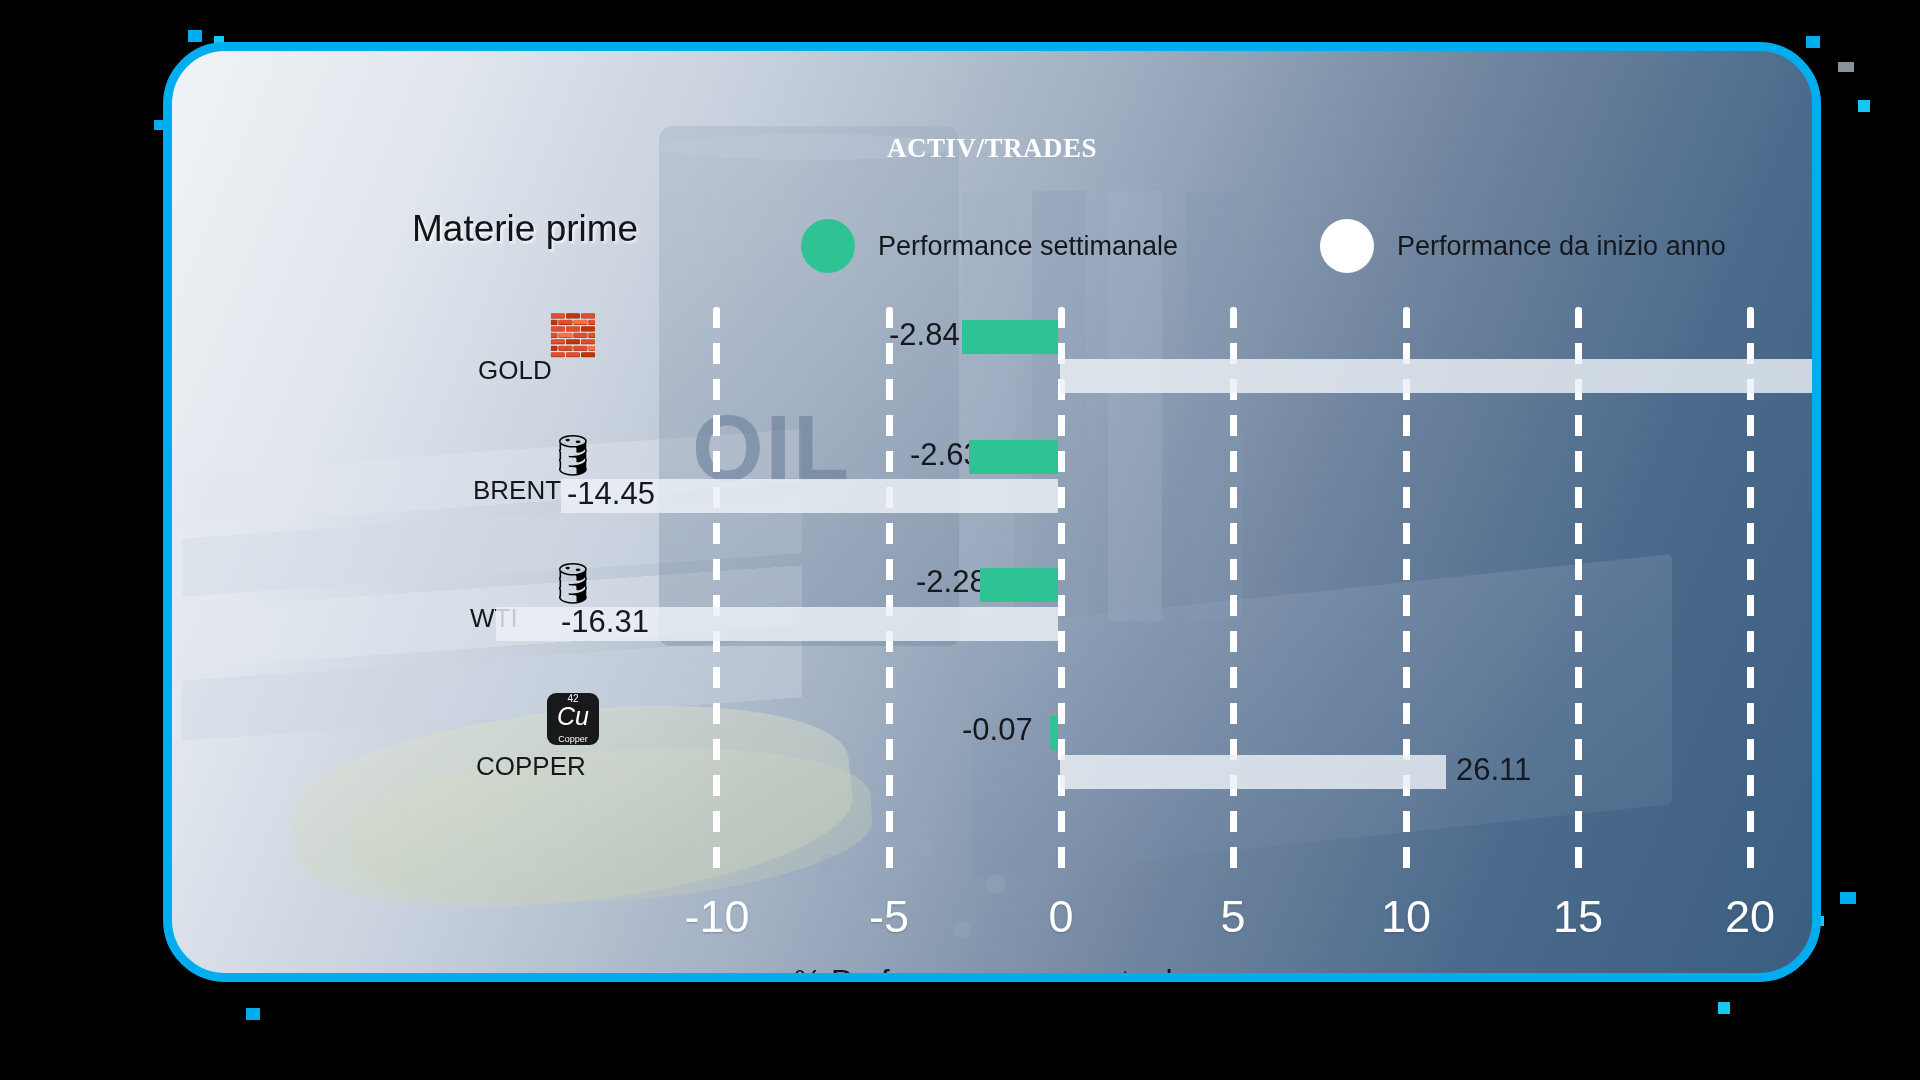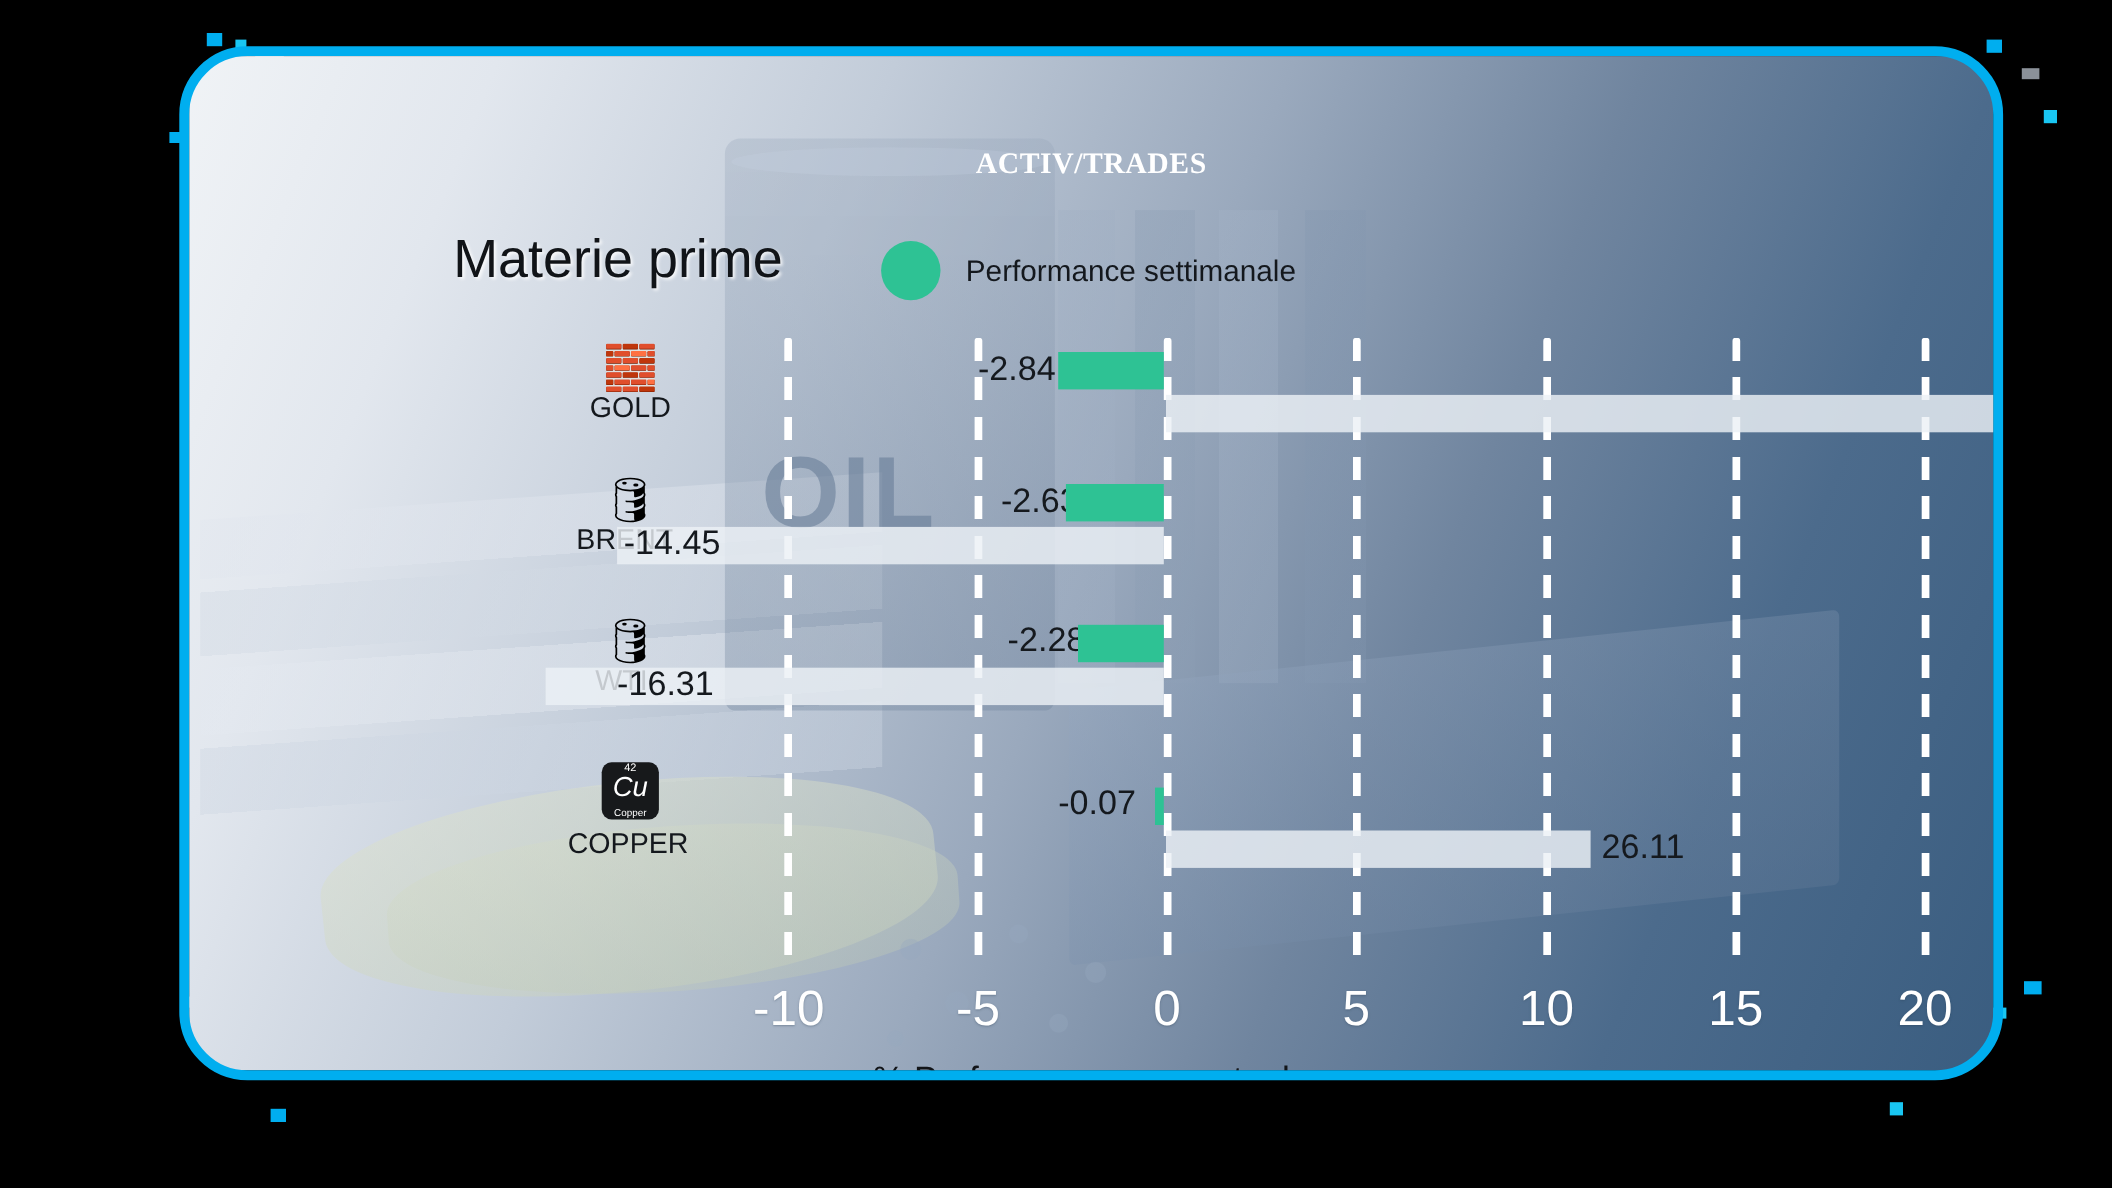--- a/index.html
+++ b/index.html
@@ -83,39 +83,39 @@
   #content{position:absolute;inset:0;}
 
   #logo{
     position:absolute;left:0;right:0;top:82px;text-align:center;
     color:#ffffff;font-size:27px;font-weight:bold;letter-spacing:.5px;
     font-family:"Liberation Serif",serif;
   }
 
   #title{
     position:absolute;left:240px;top:157px;
-    font-size:49px;color:#111418;font-weight:400;
+    font-size:37px;color:#111418;font-weight:400;
     text-shadow:2px 2px 3px rgba(255,255,255,.85);
   }
 
   .legend{position:absolute;top:168px;display:flex;align-items:center;}
   #legend-week{left:629px;}
   #legend-ytd{left:1148px;}
   .legend .dot{width:54px;height:54px;border-radius:50%;margin-right:23px;}
   .legend .lbl{font-size:27px;color:#14181d;white-space:nowrap;}
 
   
   #plot{position:absolute;left:0;top:250px;width:1658px;height:580px;}
   .gridline{position:absolute;top:6px;height:568px;width:7px;
     background:repeating-linear-gradient(180deg,#ffffff 0 21px,transparent 21px 36px);
     border-radius:3px;}
 
   .row{position:absolute;left:0;width:100%;}
   .cat-icon{position:absolute;text-align:center;width:150px;font-size:40px;line-height:1;}
-  .cat-label{position:absolute;text-align:center;width:190px;font-size:26px;color:#14181d;}
+  .cat-label{position:absolute;width:190px;font-size:26px;color:#14181d;}
   .bar{position:absolute;height:34px;}
   .bar.week{background:#2ec294;}
   .bar.ytd{background:rgba(236,240,245,.82);}
   .vlabel{position:absolute;font-size:31px;color:#15191e;white-space:nowrap;}
 
   
   .cu{display:inline-block;width:52px;height:52px;border-radius:9px;background:#17191b;
       color:#fff;position:relative;vertical-align:middle;}
   .cu .num{position:absolute;top:1px;left:0;right:0;text-align:center;font-size:10px;}
   .cu .sym{position:absolute;top:11px;left:0;right:0;text-align:center;font-size:25px;line-height:25px;font-style:italic;}
@@ -165,20 +165,24 @@
         <span>ACTIV</span><span>/</span><span>TRADES</span>
       </div>
 
       <div id="title">Materie prime</div>
 
       <div class="legend" id="legend-week">
         <div class="dot" style="background:#2ec294;"></div>
         <div class="lbl">Performance settimanale</div>
       </div>
 
+      <div class="legend" id="legend-ytd">
+        <div class="dot" style="background:#ffffff;"></div>
+        <div class="lbl">Performance da inizio anno</div>
+      </div>
 
       <div id="plot">
 
         <div class="gridline" style="left:541px;"></div>
         <div class="gridline" style="left:714px;"></div>
         <div class="gridline" style="left:886px;"></div>
         <div class="gridline" style="left:1058px;"></div>
         <div class="gridline" style="left:1231px;"></div>
         <div class="gridline" style="left:1403px;"></div>
         <div class="gridline" style="left:1575px;"></div>

